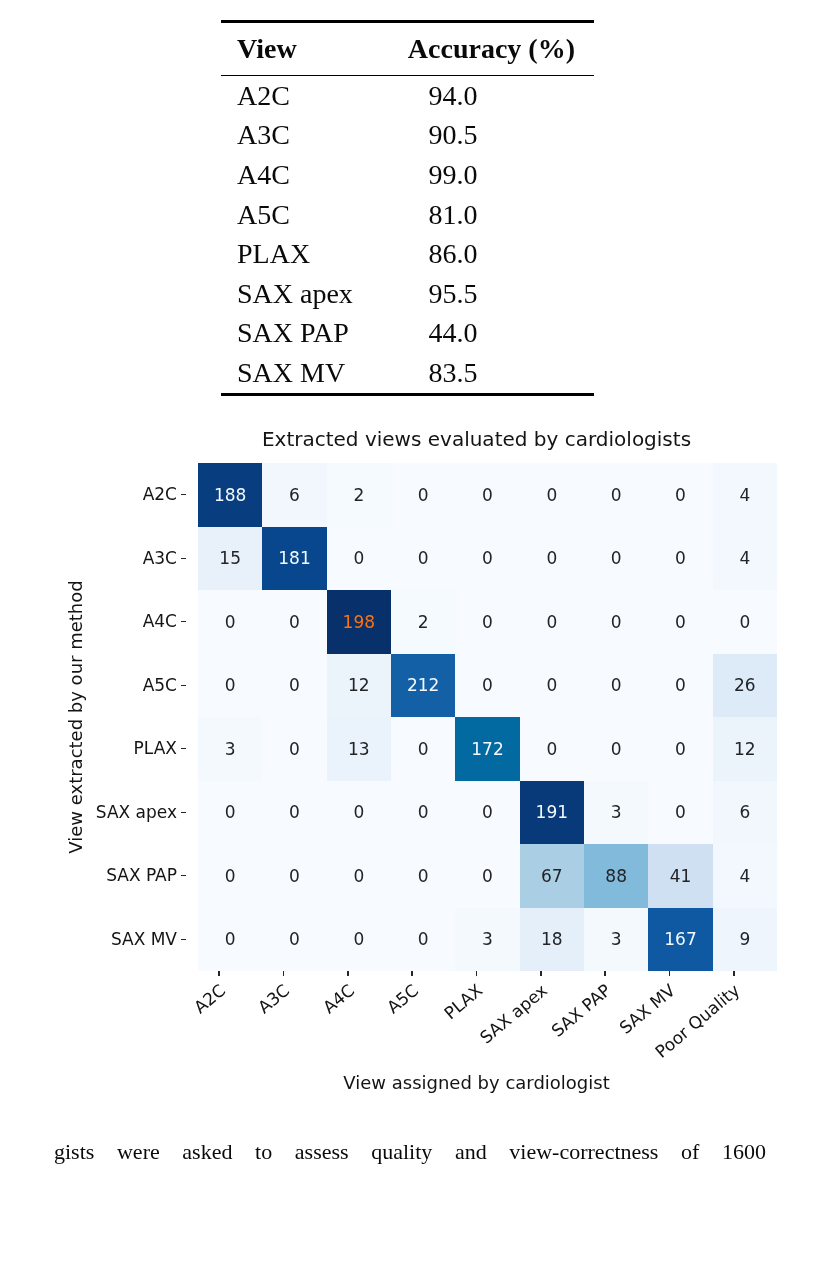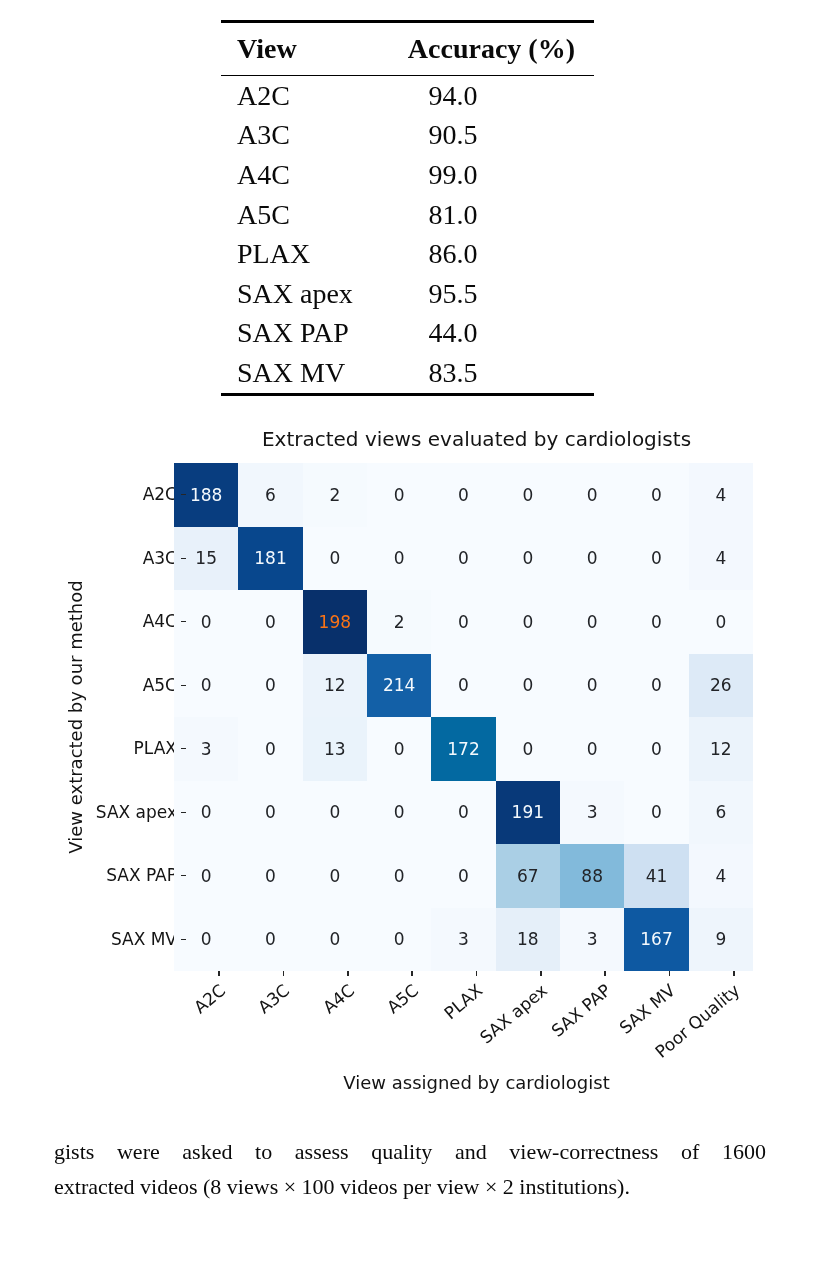--- a/index.html
+++ b/index.html
@@ -13,21 +13,21 @@
   .acc-table thead tr{border-bottom:1.6px solid #000;}
   .acc-table th{font-weight:bold;height:50px;vertical-align:middle;font-size:28px;}
   .acc-table td{height:37.6px;vertical-align:middle;}
   .col-view{text-align:left;padding-left:16px;width:45%;}
   th.col-acc{text-align:center;}
   td.col-acc{text-align:center;padding-right:78px;}
 
   
   .chart-title{position:absolute;left:187px;top:427px;width:579px;text-align:center;
                font-size:20px;color:#141414;}
-  .hm-grid{position:absolute;left:174px;top:463px;width:579px;height:508px;
+  .hm-grid{position:absolute;left:198px;top:463px;width:579px;height:508px;
            display:grid;grid-template-columns:repeat(9,1fr);grid-template-rows:repeat(8,1fr);text-align:right;}
   .hm-cell{display:flex;align-items:center;justify-content:center;font-size:17px;}
   .ylabels{position:absolute;left:0;top:463px;width:177px;height:508px;}
   .ylab{position:absolute;right:0;width:100%;height:63.5px;line-height:63.5px;
         text-align:right;font-size:17px;color:#141414;}
   .ytick{position:absolute;width:5px;height:1.4px;background:#262626;left:181px;}
   .xtick{position:absolute;width:1.4px;height:5px;background:#262626;top:971px;}
   .xlab-wrap{position:absolute;top:980px;width:0;height:0;}
   .xlab{position:absolute;right:0;top:0;white-space:nowrap;font-size:17px;color:#141414;
         transform:rotate(-40deg);transform-origin:100% 0;}
@@ -128,21 +128,21 @@
         <div class="hm-cell" style="background: rgb(8, 48, 107); color: #f97316;">198</div>
         <div class="hm-cell" style="background: rgb(245, 250, 254); color: rgb(34, 36, 40);">2</div>
         <div class="hm-cell" style="background: rgb(247, 251, 255); color: rgb(34, 36, 40);">0</div>
         <div class="hm-cell" style="background: rgb(247, 251, 255); color: rgb(34, 36, 40);">0</div>
         <div class="hm-cell" style="background: rgb(247, 251, 255); color: rgb(34, 36, 40);">0</div>
         <div class="hm-cell" style="background: rgb(247, 251, 255); color: rgb(34, 36, 40);">0</div>
         <div class="hm-cell" style="background: rgb(247, 251, 255); color: rgb(34, 36, 40);">0</div>
         <div class="hm-cell" style="background: rgb(247, 251, 255); color: rgb(34, 36, 40);">0</div>
         <div class="hm-cell" style="background: rgb(247, 251, 255); color: rgb(34, 36, 40);">0</div>
         <div class="hm-cell" style="background: rgb(235, 243, 251); color: rgb(34, 36, 40);">12</div>
-        <div class="hm-cell" style="background: rgb(19, 96, 167); color: rgb(244, 249, 253);">214</div>
+        <div class="hm-cell" style="background: rgb(19, 96, 167); color: rgb(244, 249, 253);">212</div>
         <div class="hm-cell" style="background: rgb(247, 251, 255); color: rgb(34, 36, 40);">0</div>
         <div class="hm-cell" style="background: rgb(247, 251, 255); color: rgb(34, 36, 40);">0</div>
         <div class="hm-cell" style="background: rgb(247, 251, 255); color: rgb(34, 36, 40);">0</div>
         <div class="hm-cell" style="background: rgb(247, 251, 255); color: rgb(34, 36, 40);">0</div>
         <div class="hm-cell" style="background: rgb(221, 234, 247); color: rgb(34, 36, 40);">26</div>
         <div class="hm-cell" style="background: rgb(244, 249, 254); color: rgb(34, 36, 40);">3</div>
         <div class="hm-cell" style="background: rgb(247, 251, 255); color: rgb(34, 36, 40);">0</div>
         <div class="hm-cell" style="background: rgb(234, 243, 251); color: rgb(34, 36, 40);">13</div>
         <div class="hm-cell" style="background: rgb(247, 251, 255); color: rgb(34, 36, 40);">0</div>
         <div class="hm-cell" style="background: #0369a1; color: rgb(244, 249, 253);">172</div>
@@ -224,16 +224,15 @@
         </div>
         <div class="xlab-wrap" style="left: 730.833px;">
           <span class="xlab">Poor Quality</span>
         </div>
       </div>
     <div class="x-axis-title">View assigned by cardiologist</div>
   </div>
 
   <div class="caption">
     <div class="cap-line">gists were asked to assess quality and view-correctness of 1600</div>
-    <div class="cap-line last">extracted videos (8 views × 100 videos per view × 2 institutions).</div>
   </div>
 
 </div>
 
 </body></html>

